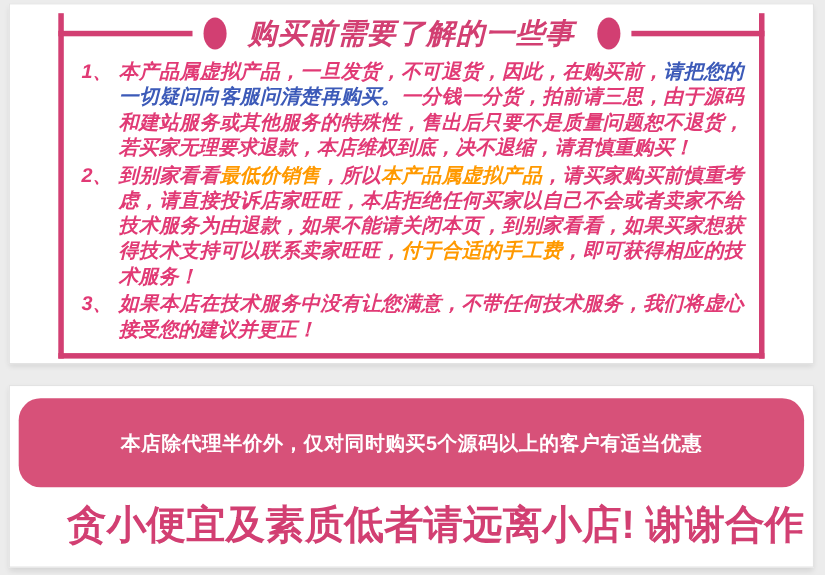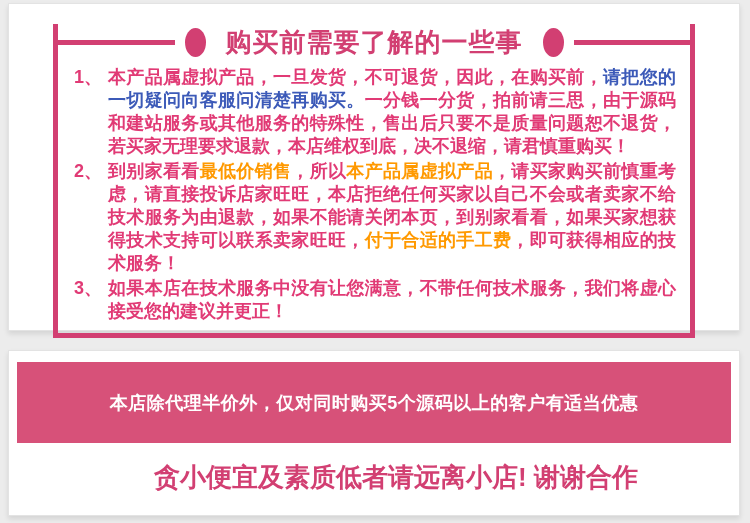--- a/index.html
+++ b/index.html
@@ -23,23 +23,24 @@
     position: absolute; left: 8px; width: 732px;
     background: #ffffff;
     border: 1px solid #e3e3e3;
     box-shadow: 0 3px 5px rgba(0,0,0,0.10);
   }
   .card-notice { top: 3px; height: 328px; }
   .card-promo  { top: 350px; height: 166px; }
 
   
   .notice-box {
-    margin: 38px 44px 0;
+    margin: 26px 44px 0;
     border: 5px solid var(--accent);
     border-top: none;
+    font-style: italic;
   }
   .title-row {
     display: flex; align-items: center;
     height: 36px; margin: -18px -5px 0;
   }
   .t-line { flex: 1; height: 5px; background: var(--accent); }
   .t-dot  {
     width: 21px; height: 29px; border-radius: 50%;
     background: var(--accent); margin: 0 10px; flex: 0 0 auto;
   }
@@ -63,30 +64,31 @@
   .seg-blue   { color: var(--blue); }
   .seg-orange { color: var(--orange); }
 
   
   .promo-banner {
     margin: 11px 8px 0; height: 81px;
     background: var(--block-bg);
     display: flex; flex-direction: column;
     justify-content: center; align-items: center;
     gap: 10px;
+    border-radius: 20px;
   }
   .promo-line {
     color: #ffffff; font-size: 18px;
     white-space: nowrap; letter-spacing: 0.5px;
   }
   .promo-warning {
     height: 68px;
     display: flex; align-items: center; justify-content: center;
     color: var(--accent);
-    font-size: 26px; letter-spacing: 0;
+    font-size: 36px; letter-spacing: 0;
     white-space: nowrap;
     margin-left: 44px;
   }
 </style>
 </head>
 <body>
 
 <div class="card card-notice">
   <div class="notice-box">
     <div class="title-row">

